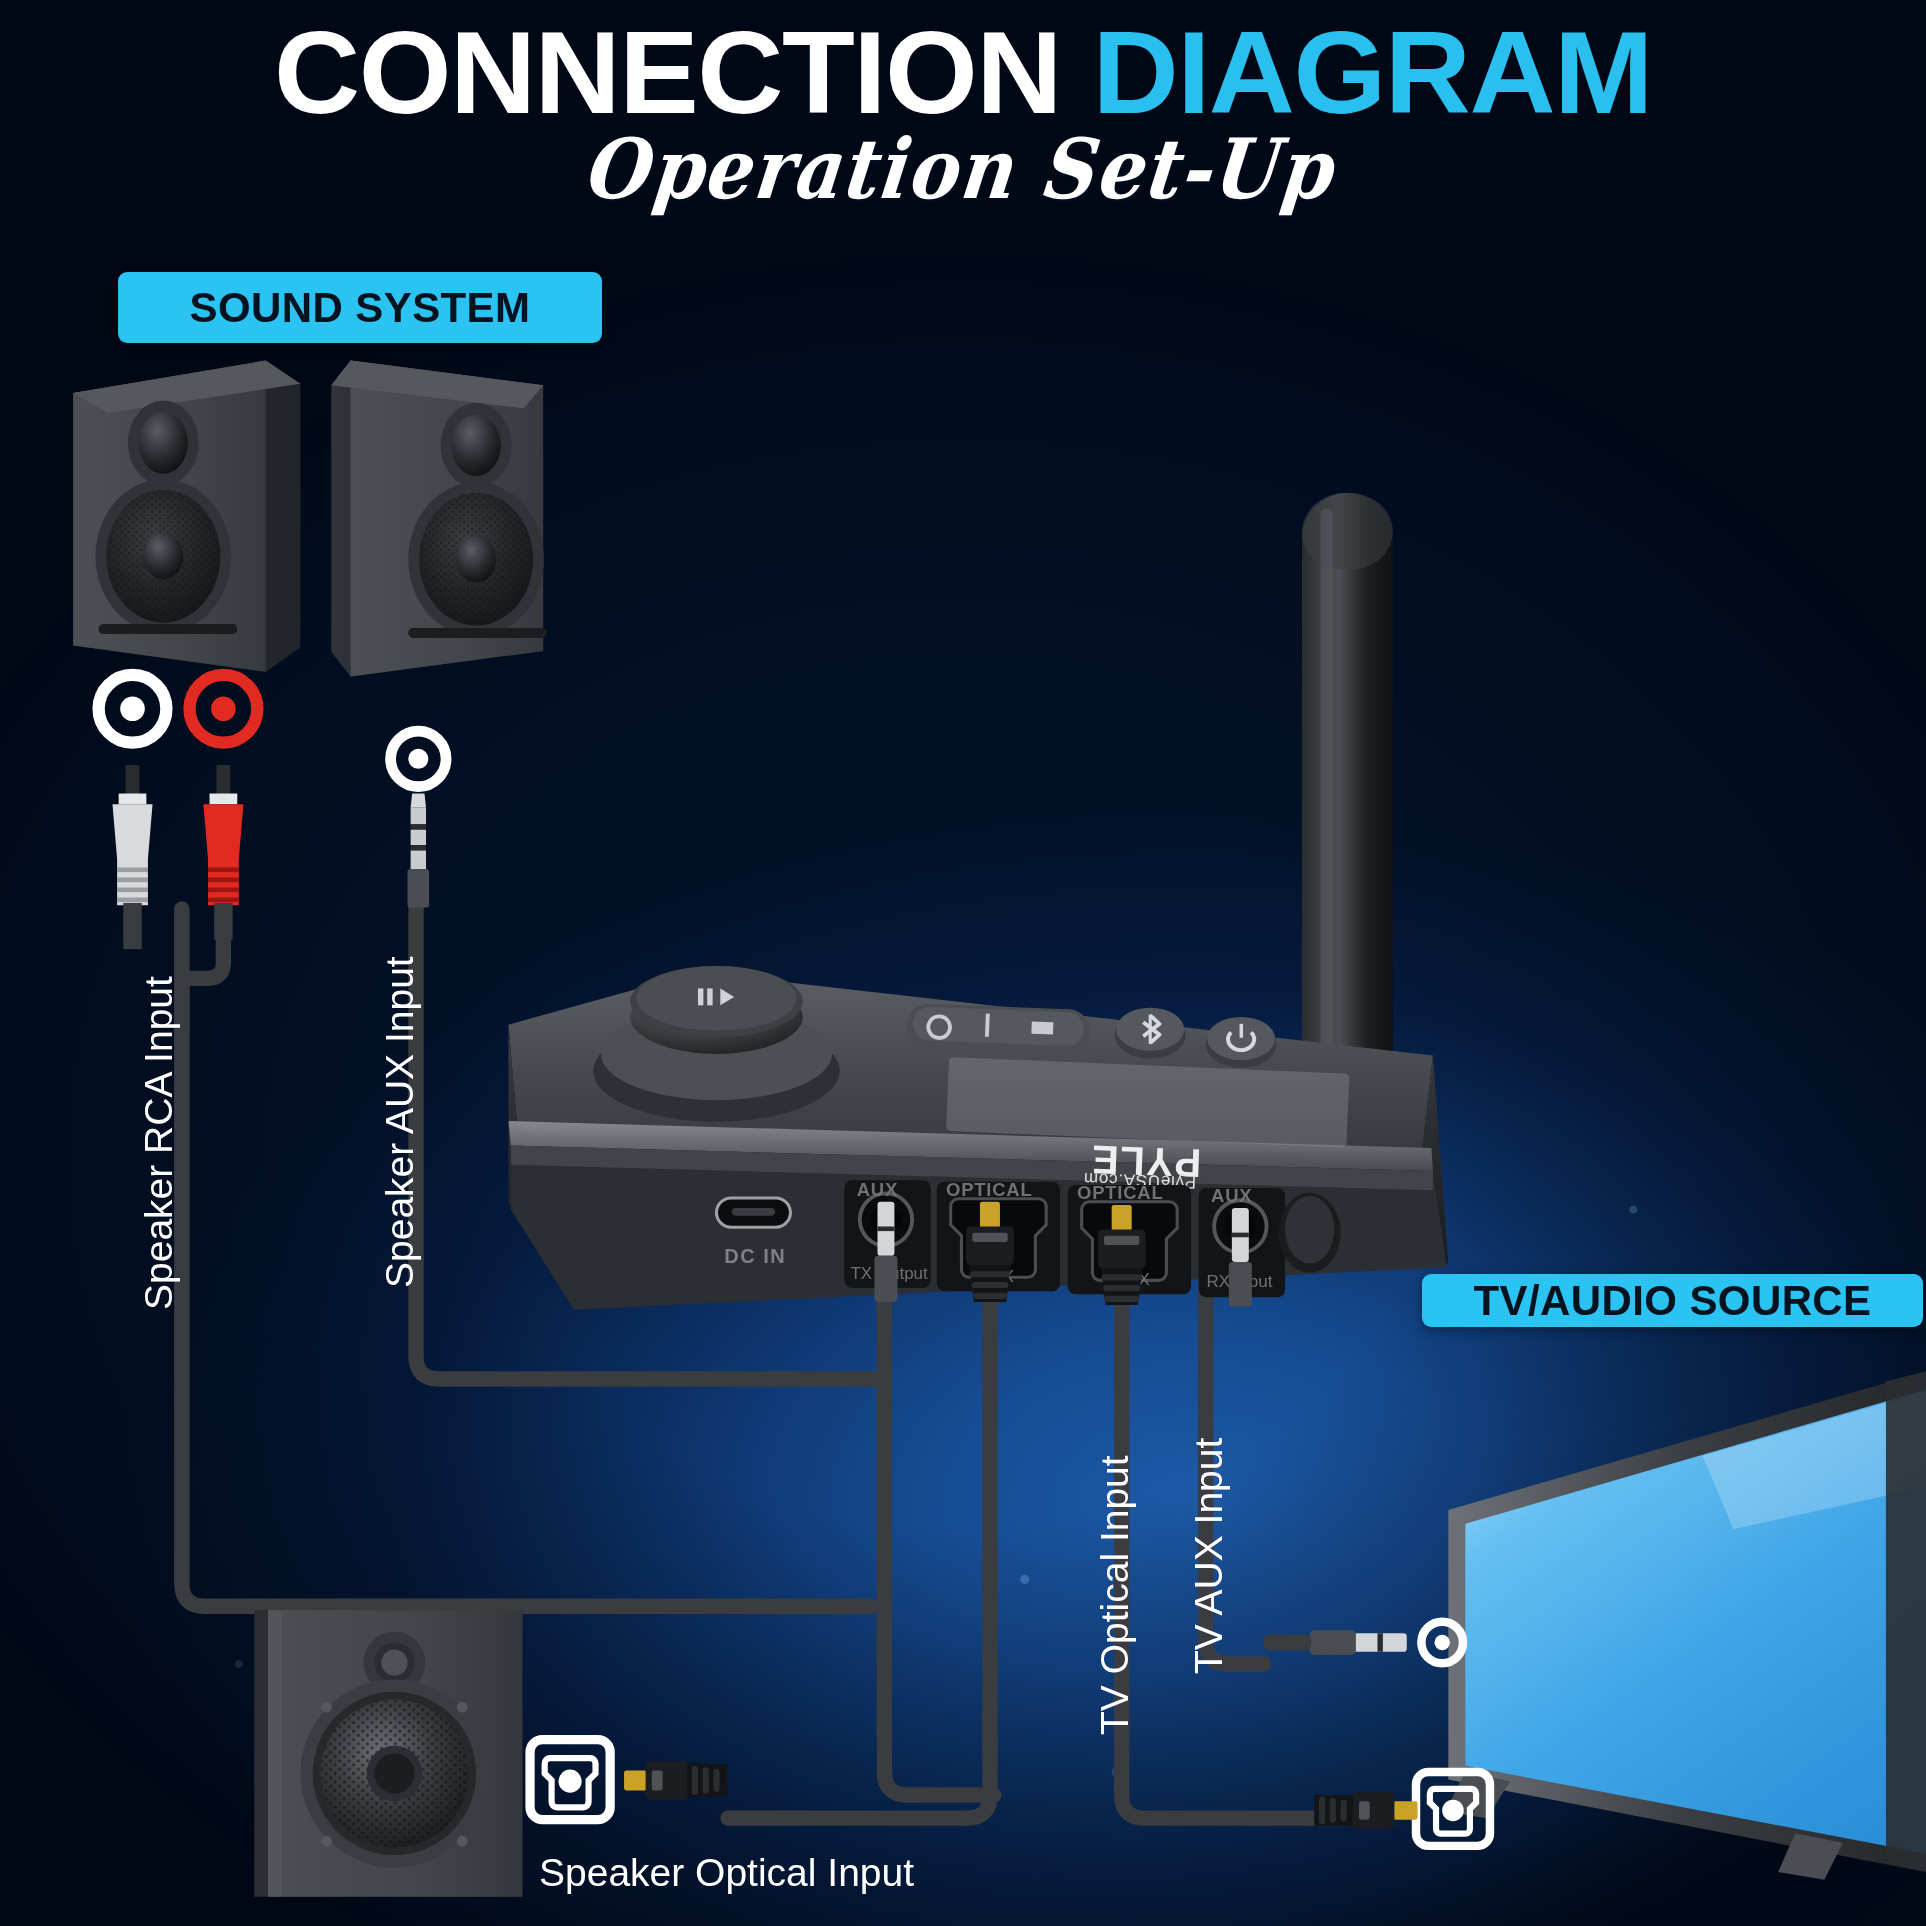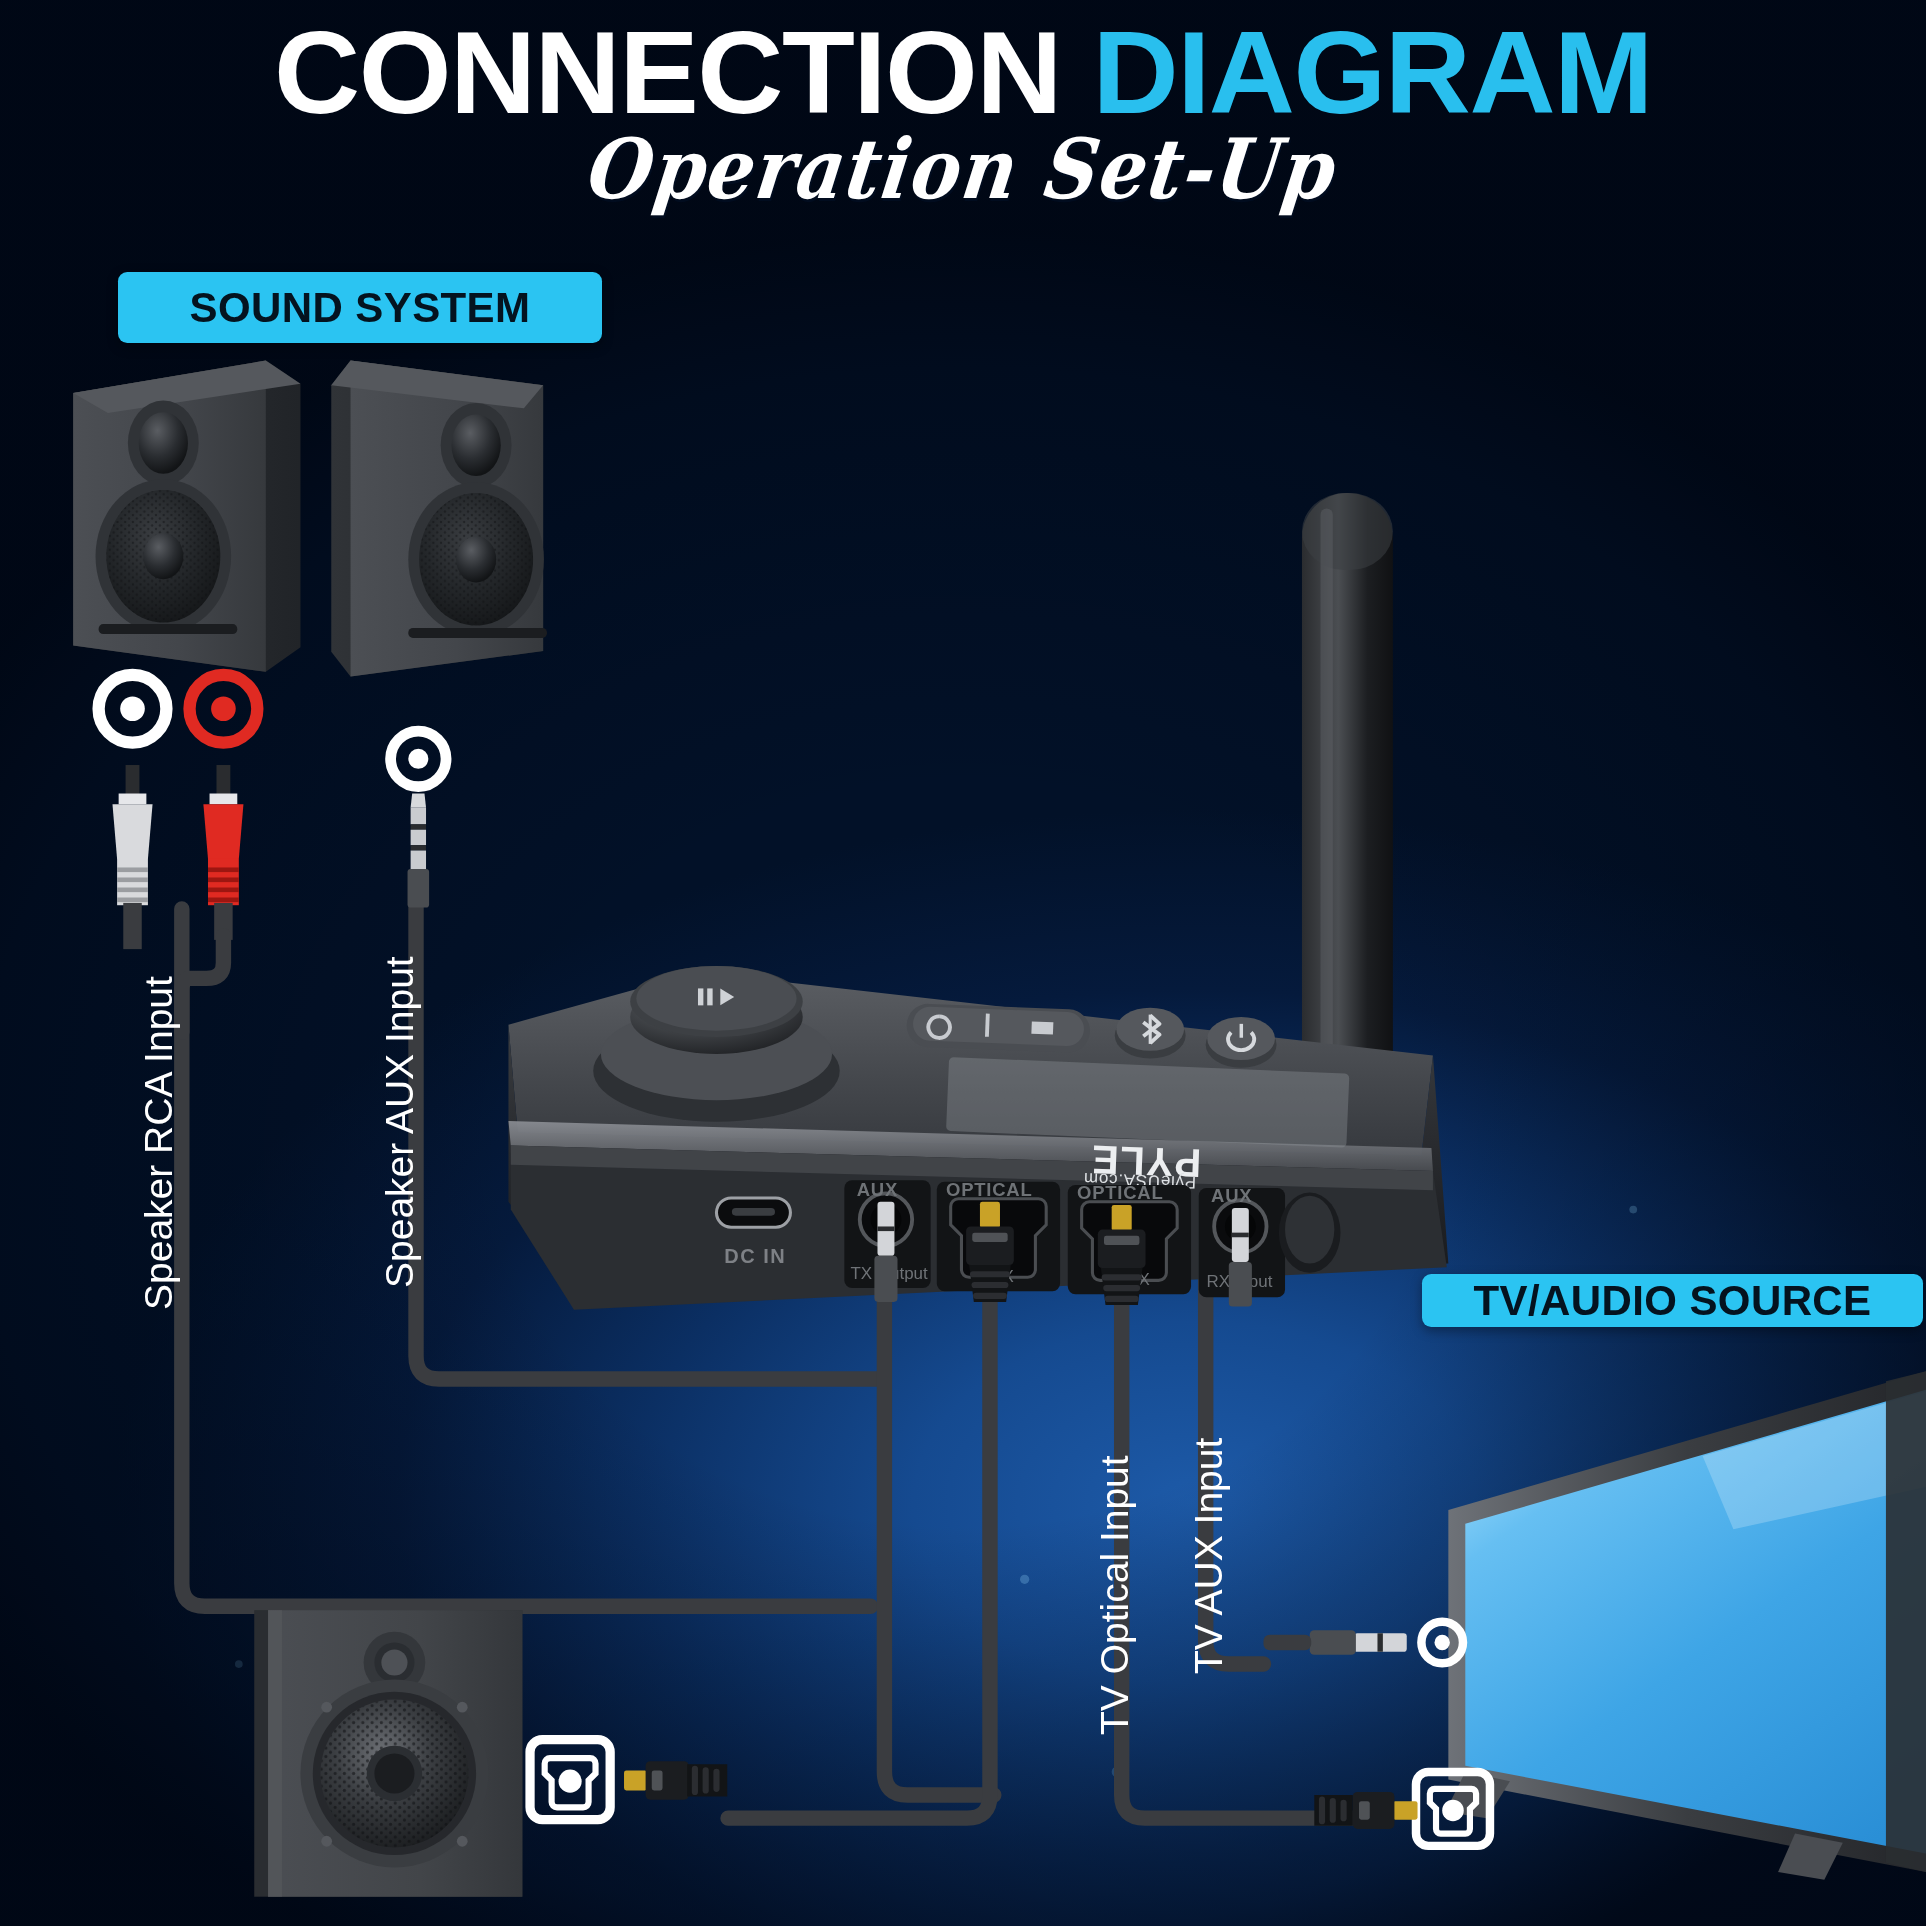--- a/index.html
+++ b/index.html
@@ -521,15 +521,16 @@
   </svg>
 
   <div class="vlabel" style="left:137px;top:1310px;">Speaker RCA Input</div>
 
   <div class="vlabel" style="left:378px;top:1288px;">Speaker AUX Input</div>
 
   <div class="vlabel" style="left:1093px;top:1735px;">TV Optical Input</div>
 
   <div class="vlabel" style="left:1187px;top:1674px;">TV AUX Input</div>
 
+  <div class="hlabel" style="left:539px;top:1851px;">Speaker Optical Input</div>
 
 </div>
 
 
 </body></html>

